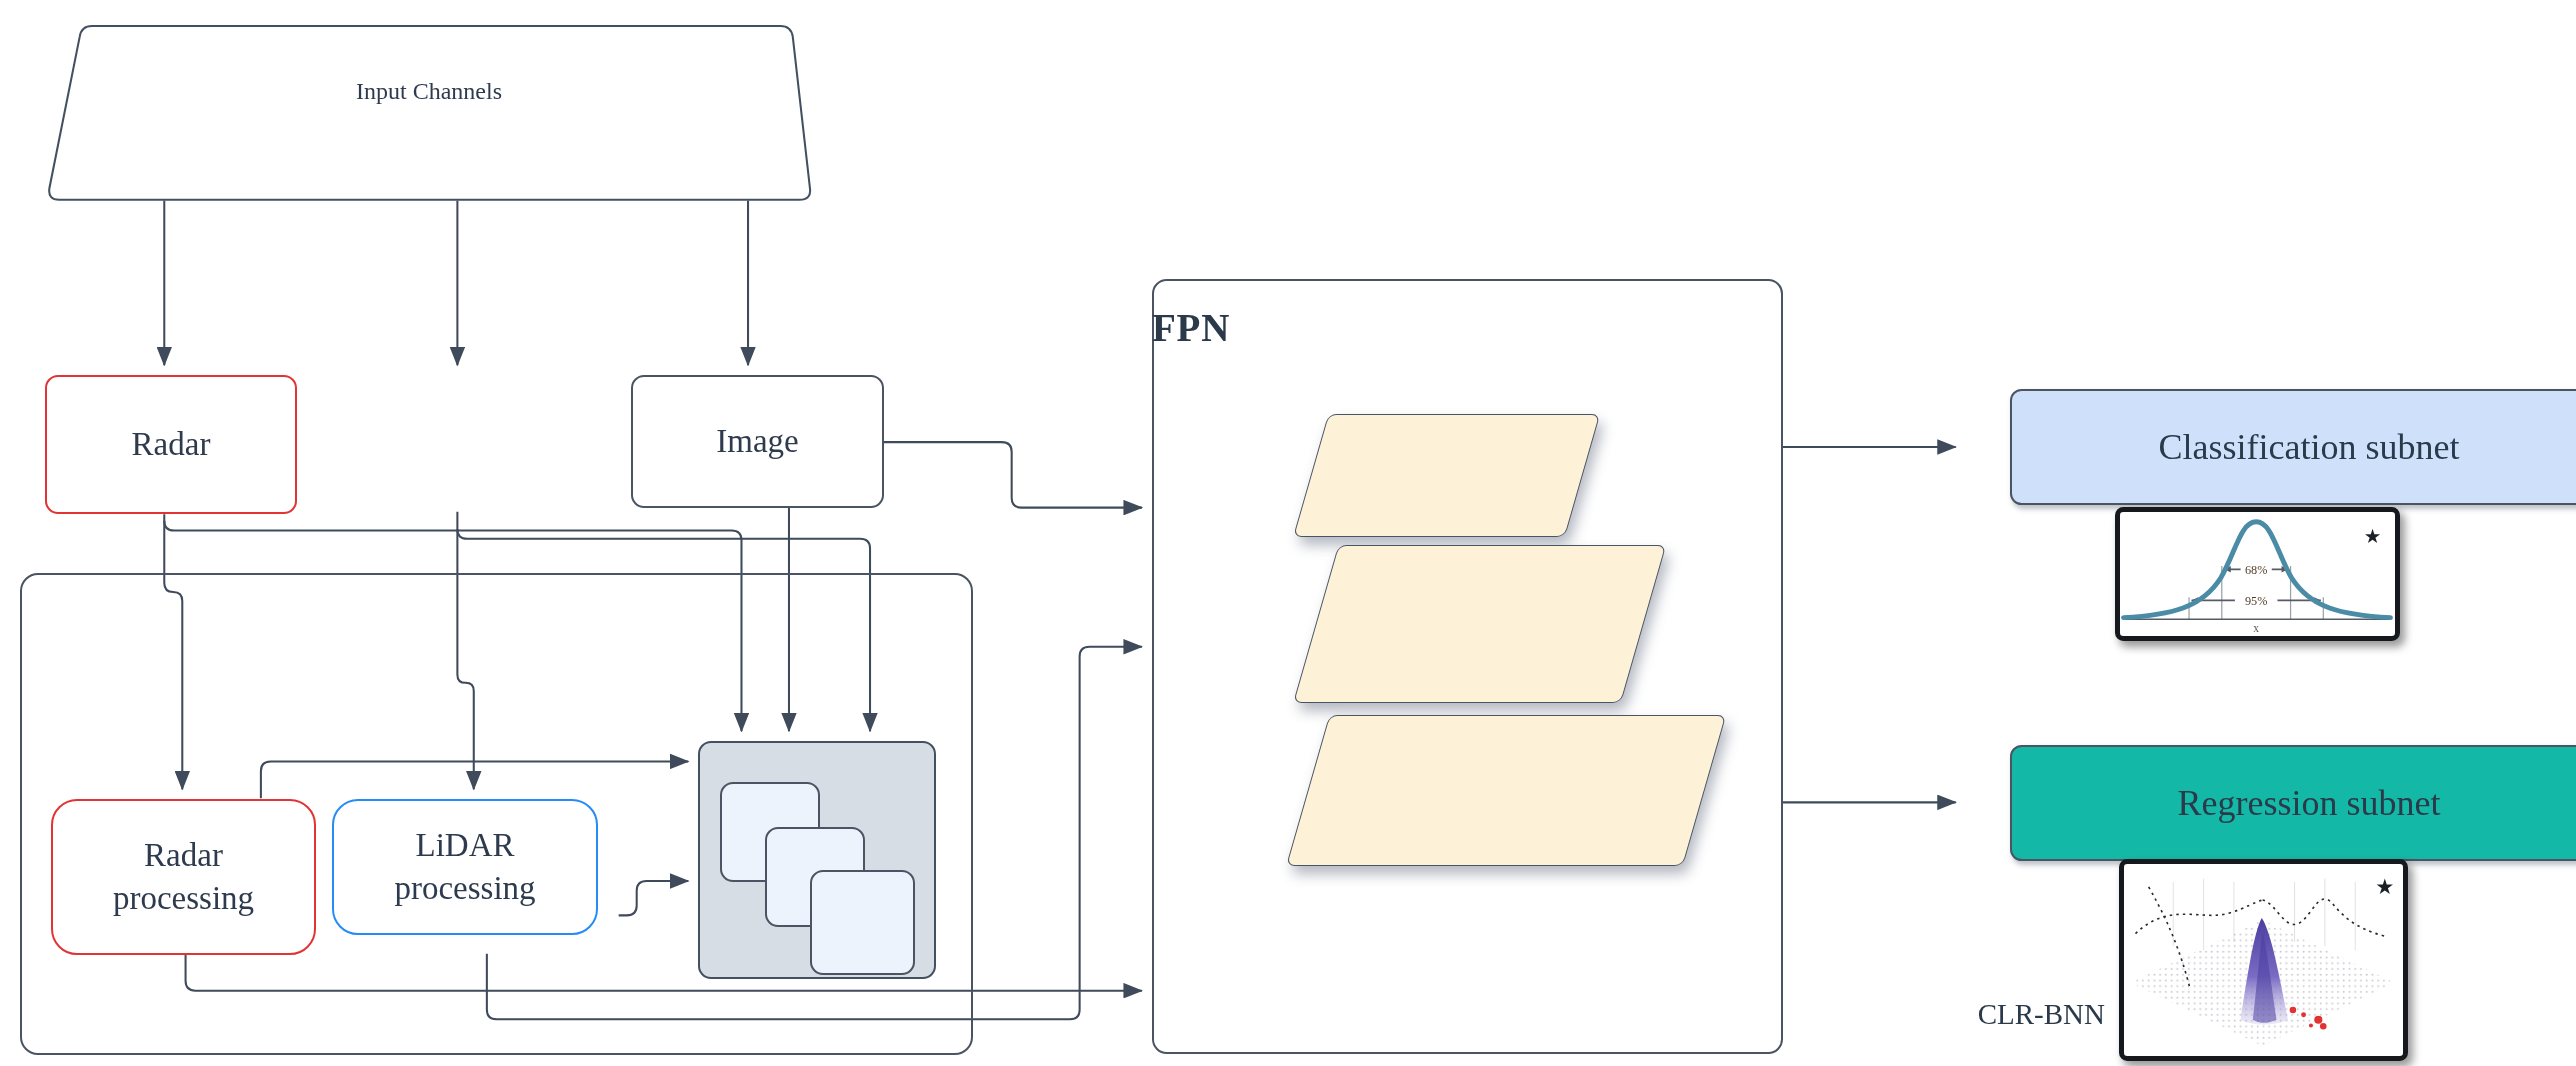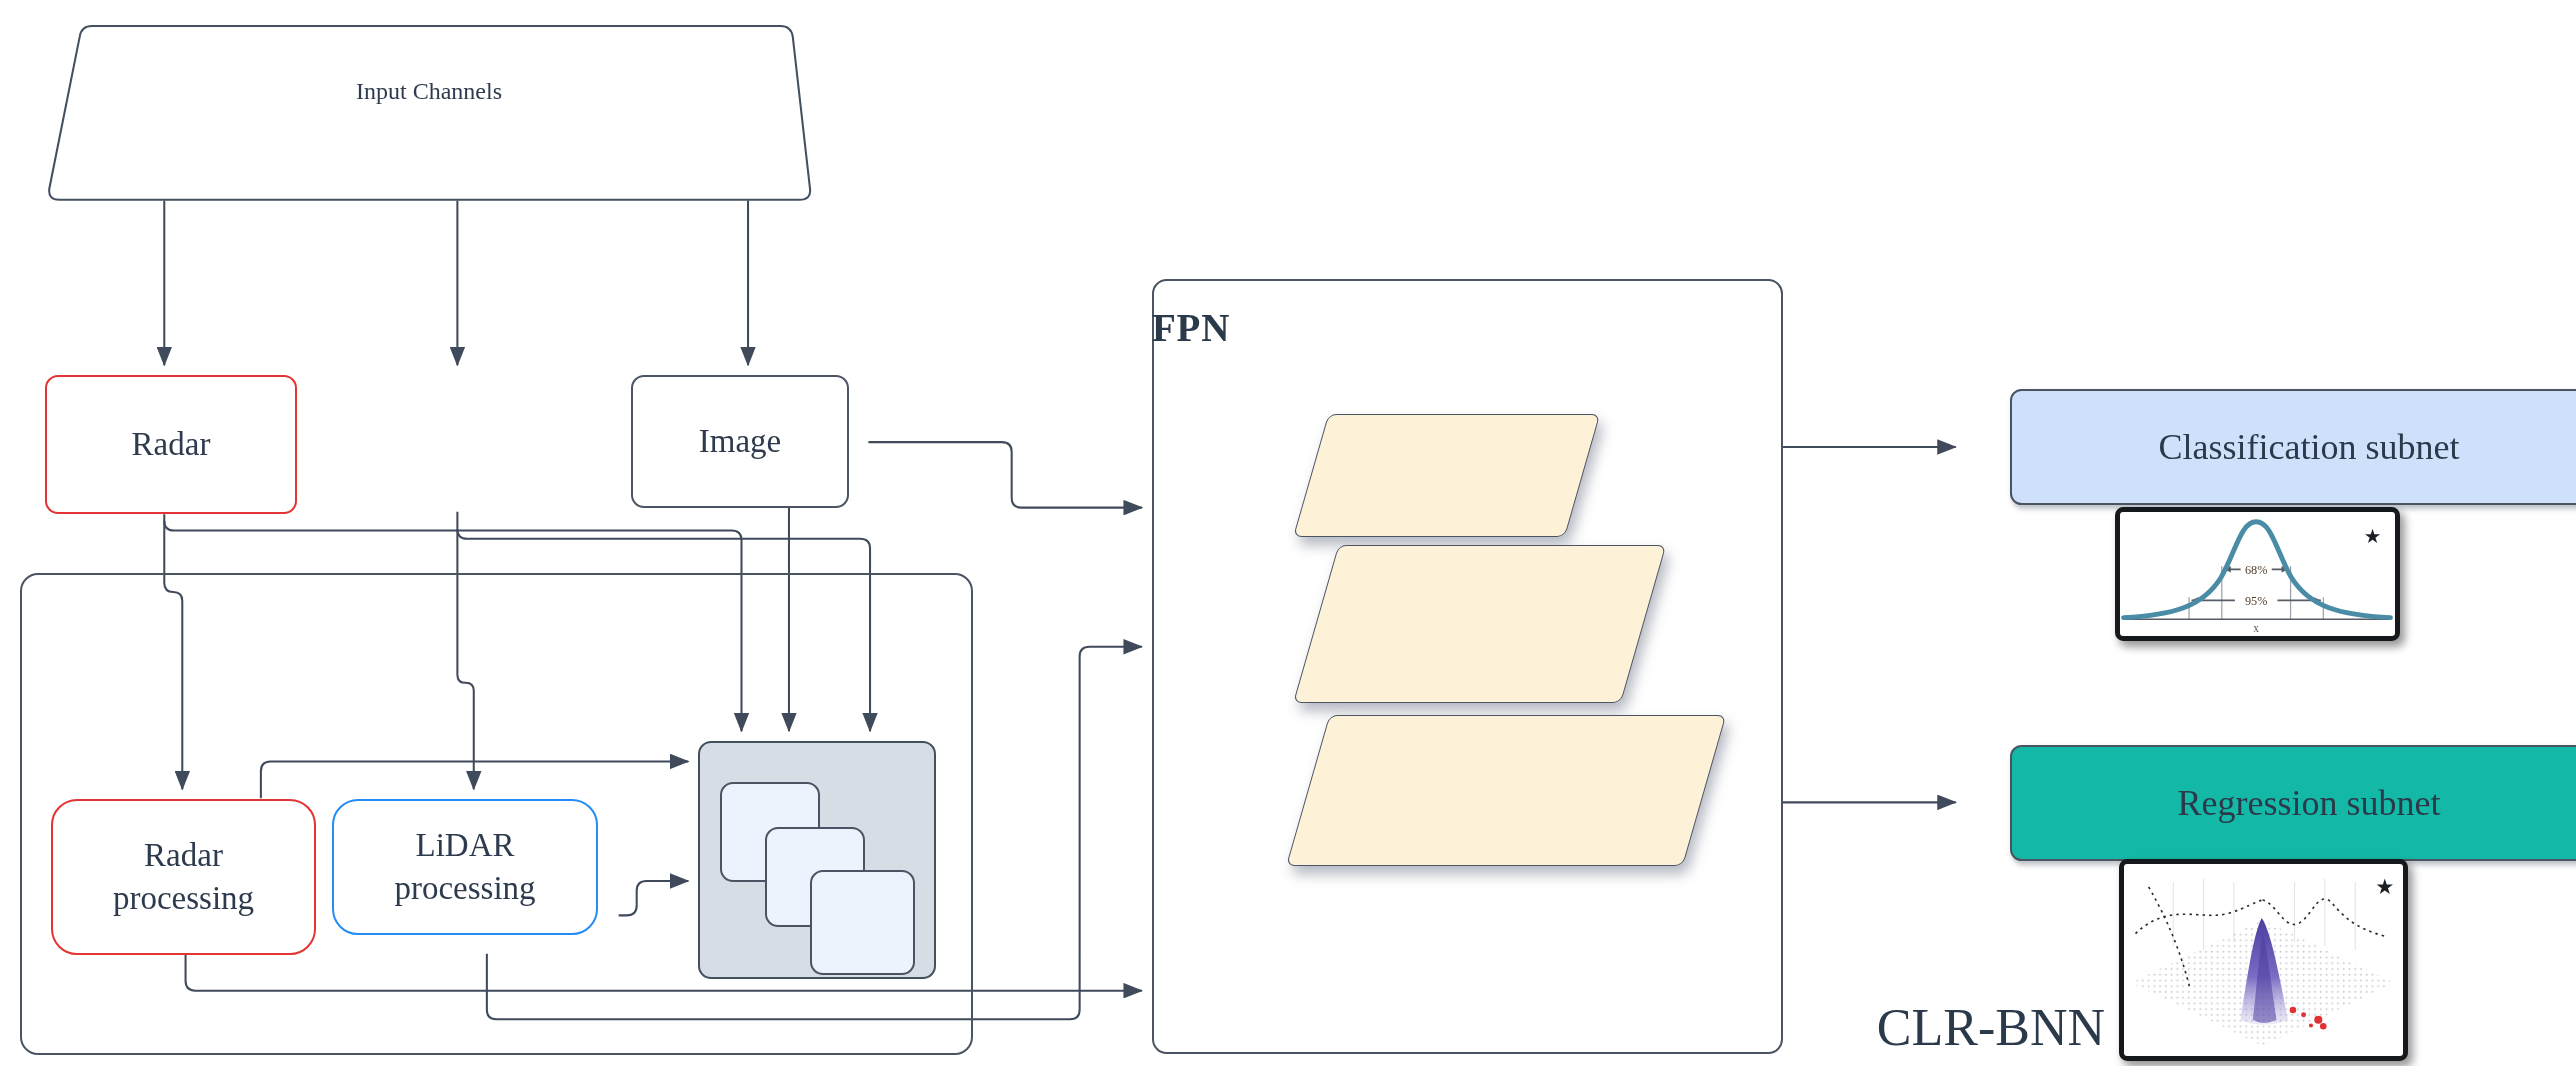--- a/index.html
+++ b/index.html
@@ -47,21 +47,21 @@
     box-shadow:2.5px 3.3px 4.9px rgba(70,80,95,.35);box-sizing:border-box;margin-left:44px;
   }
   .subnet.cls{top:389px;background:#cfe1fa;}
   .subnet.reg{top:745px;background:#14b8a6;}
   .figpanel{
     position:absolute;background:#ffffff;border:5.7px solid #15181d;border-radius:8.2px;
     box-shadow:4.1px 5.7px 8.2px rgba(0,0,0,.4);box-sizing:border-box;overflow:hidden;
   }
   .clrbnn{
     position:absolute;left:1843px;top:998px;width:262px;text-align:right;
-    font-size:52px;color:#2b3a4a;
+    font-size:29px;color:#2b3a4a;
   }
   .toplabel{
     position:absolute;left:47px;top:78px;width:764px;text-align:center;
     font-size:24px;color:#2e3b4e;
   }
   svg{display:block;}
   .overlay{position:absolute;left:0;top:0;pointer-events:none;}
 </style>
 </head>
 <body>
@@ -106,21 +106,21 @@
   </svg>
 
   <svg class="abs" style="left:33px;top:16.4px;" width="795" height="197" viewBox="0 0 970 240">
     <path d="M72,12 L912,12 Q925,12 927,25 L948,210 Q950,224 935,224 L32,224 Q18,224 20,210 L57,25 Q59,12 72,12" fill="#ffffff" stroke="#43505f" stroke-width="2.5"></path>
   </svg>
   <div class="toplabel">Input Channels</div>
 
   <div class="node red" style="left:45px;top:375px;width:252px;height:139px;">
     <span>Radar</span>
   </div>
-  <div class="node" style="left:631px;top:375px;width:218px;height:133px;">
+  <div class="node" style="left:631px;top:375px;width:253px;height:133px;">
     <span>Image</span>
   </div>
 
   <div class="container-box" style="left:19.7px;top:573px;width:953px;height:482px;"></div>
 
   <div class="graybox">
     <div class="fmsq" style="left:19.7px;top:39px;width:100px;height:100px;"></div>
     <div class="fmsq" style="left:65px;top:84px;width:100px;height:100px;"></div>
     <div class="fmsq" style="left:110px;top:127px;width:105px;height:105px;"></div>
   </div>

